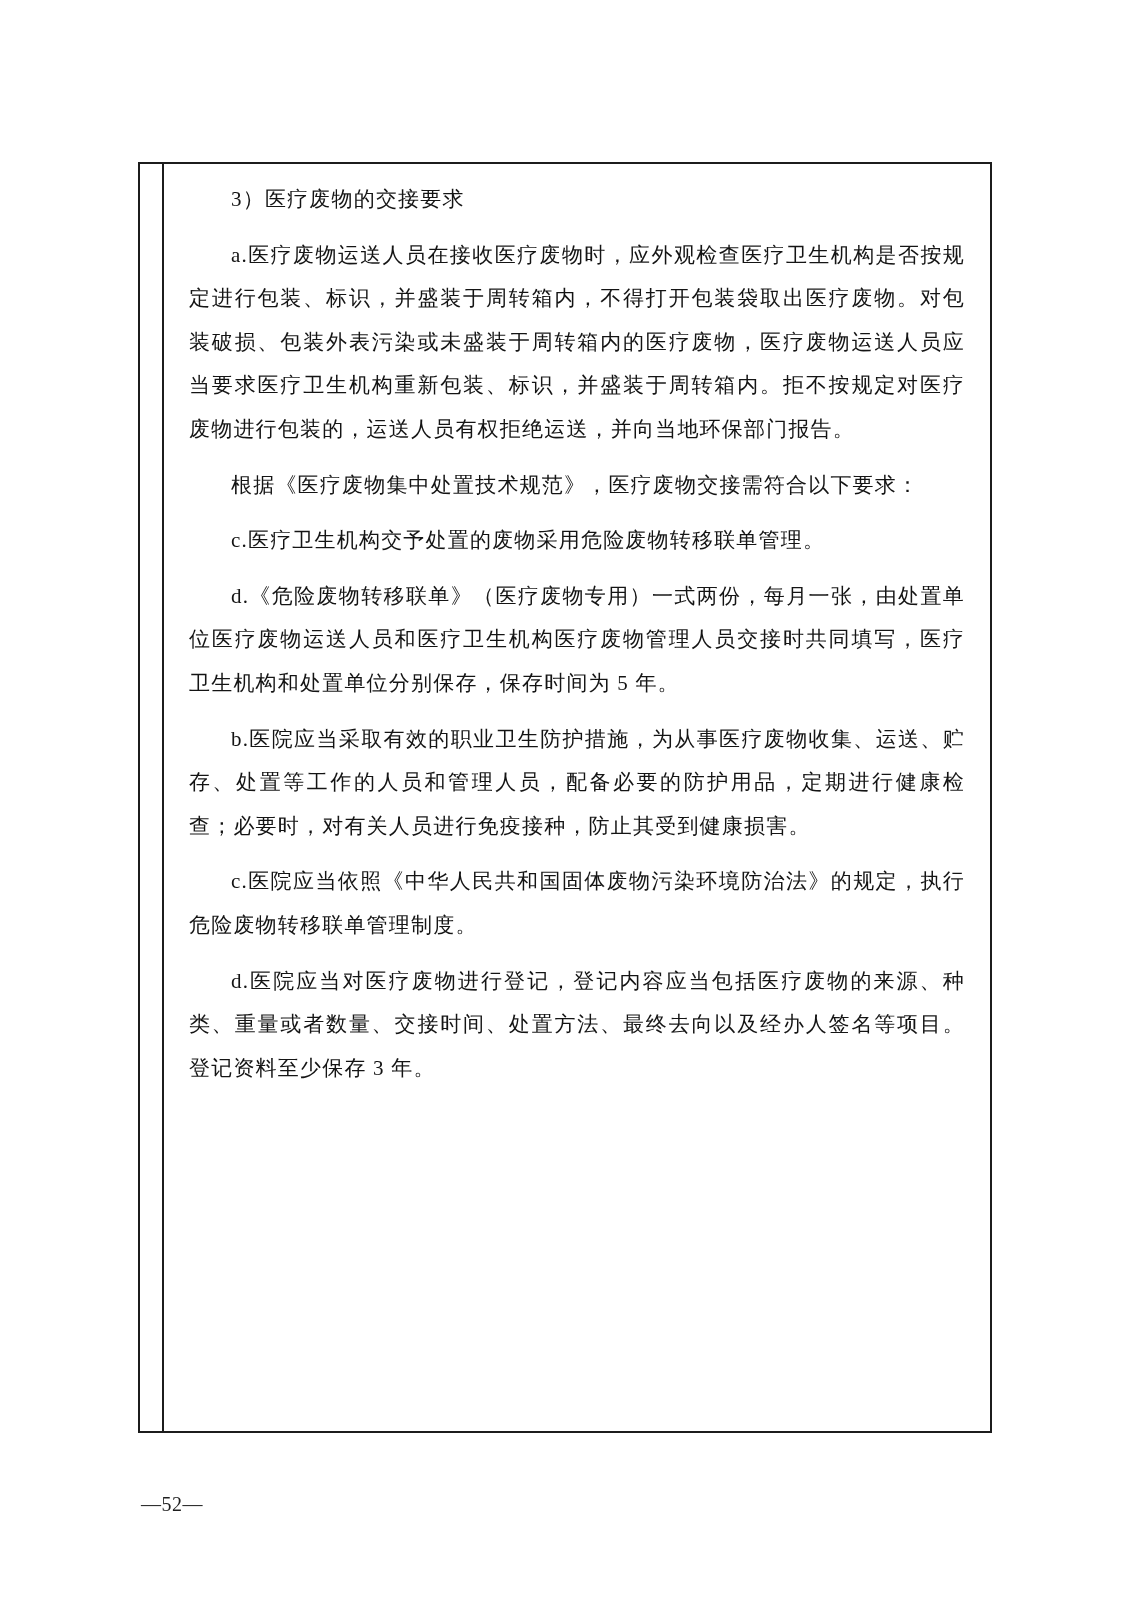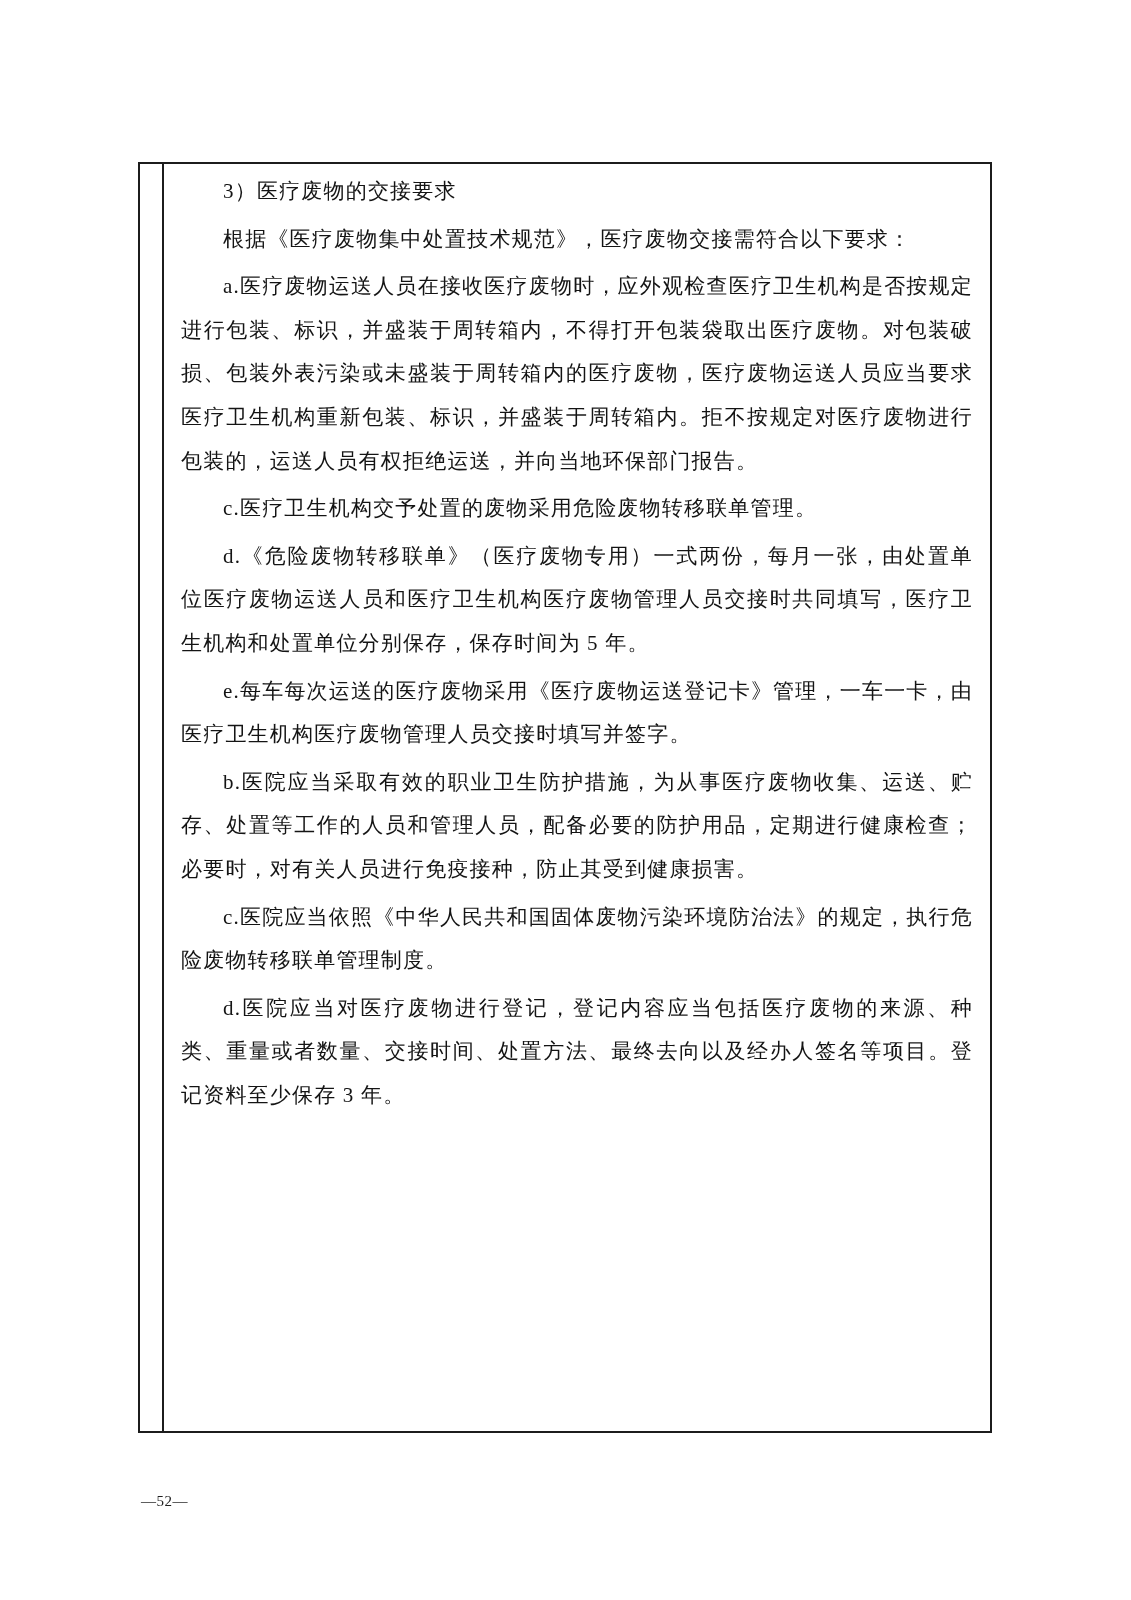--- a/index.html
+++ b/index.html
@@ -37,53 +37,52 @@
     border-right: 2px solid #1c1c1c;
     box-sizing: border-box;
   }
   .content-col {
     flex: 1;
     box-sizing: border-box;
     padding: 2px 13px 0 13px;
     overflow: hidden;
   }
   .content-col p {
-    margin: 4px;
+    margin: 12px;
     font-size: 21px;
     line-height: 43.6px;
     letter-spacing: 1.2px;
     color: #141414;
     text-align: justify;
     text-indent: 2em;
     font-family: "Liberation Serif", "DejaVu Serif", serif;
   }
   .page-number {
     position: absolute;
     left: 141px;
     top: 1493px;
-    font-size: 15px;
+    font-size: 20px;
     color: #1e1e1e;
     letter-spacing: 0.5px;
     font-family: "Liberation Serif", "DejaVu Serif", serif;
   }
 </style>
 </head>
 <body>
 
 <div class="page">
 
   <div class="doc-table">
     <div class="stub-col"></div>
     <div class="content-col">
       <p>3）医疗废物的交接要求</p>
+      <p>a.医疗废物运送人员在接收医疗废物时，应外观检查医疗卫生机构是否按规定进行包装、标识，并盛装于周转箱内，不得打开包装袋取出医疗废物。对包装破损、包装外表污染或未盛装于周转箱内的医疗废物，医疗废物运送人员应当要求医疗卫生机构重新包装、标识，并盛装于周转箱内。拒不按规定对医疗废物进行包装的，运送人员有权拒绝运送，并向当地环保部门报告。</p>
       <p>根据《医疗废物集中处置技术规范》，医疗废物交接需符合以下要求：</p>
-      <p>a.医疗废物运送人员在接收医疗废物时，应外观检查医疗卫生机构是否按规定进行包装、标识，并盛装于周转箱内，不得打开包装袋取出医疗废物。对包装破损、包装外表污染或未盛装于周转箱内的医疗废物，医疗废物运送人员应当要求医疗卫生机构重新包装、标识，并盛装于周转箱内。拒不按规定对医疗废物进行包装的，运送人员有权拒绝运送，并向当地环保部门报告。</p>
       <p>c.医疗卫生机构交予处置的废物采用危险废物转移联单管理。</p>
       <p>d.《危险废物转移联单》（医疗废物专用）一式两份，每月一张，由处置单位医疗废物运送人员和医疗卫生机构医疗废物管理人员交接时共同填写，医疗卫生机构和处置单位分别保存，保存时间为 5 年。</p>
-      <p>e.每车每次运送的医疗废物采用《医疗废物运送登记卡》管理，一车一卡，由医疗卫生机构医疗废物管理人员交接时填写并签字。</p>
       <p>b.医院应当采取有效的职业卫生防护措施，为从事医疗废物收集、运送、贮存、处置等工作的人员和管理人员，配备必要的防护用品，定期进行健康检查；必要时，对有关人员进行免疫接种，防止其受到健康损害。</p>
       <p>c.医院应当依照《中华人民共和国固体废物污染环境防治法》的规定，执行危险废物转移联单管理制度。</p>
       <p>d.医院应当对医疗废物进行登记，登记内容应当包括医疗废物的来源、种类、重量或者数量、交接时间、处置方法、最终去向以及经办人签名等项目。登记资料至少保存 3 年。</p>
     </div>
   </div>
 
   <div class="page-number">—52—</div>
 
 </div>
 

